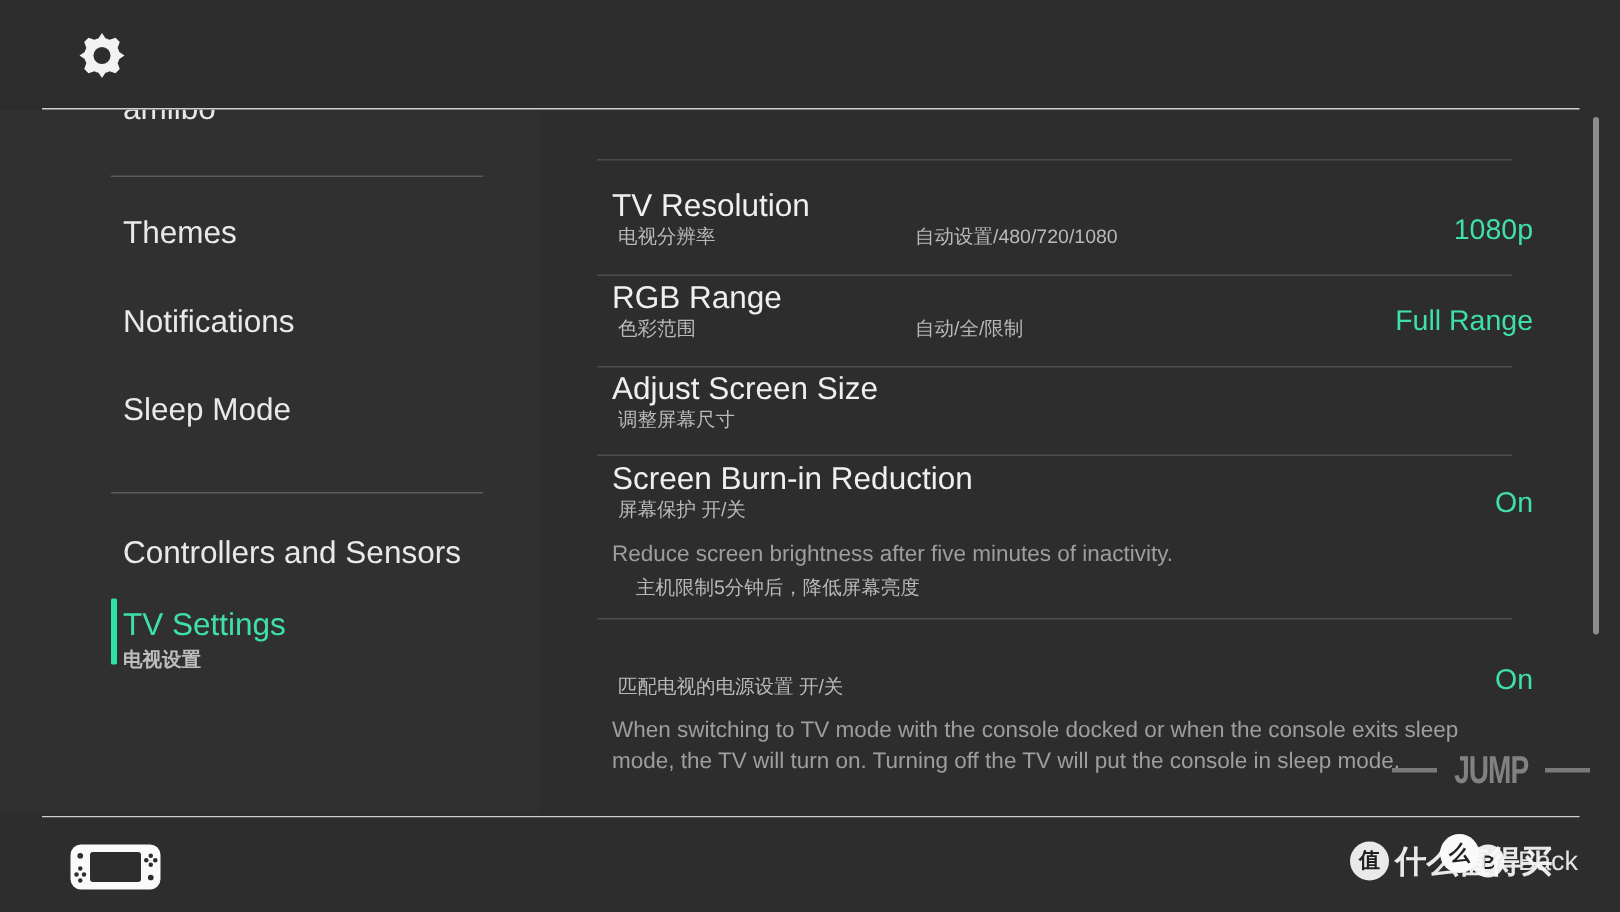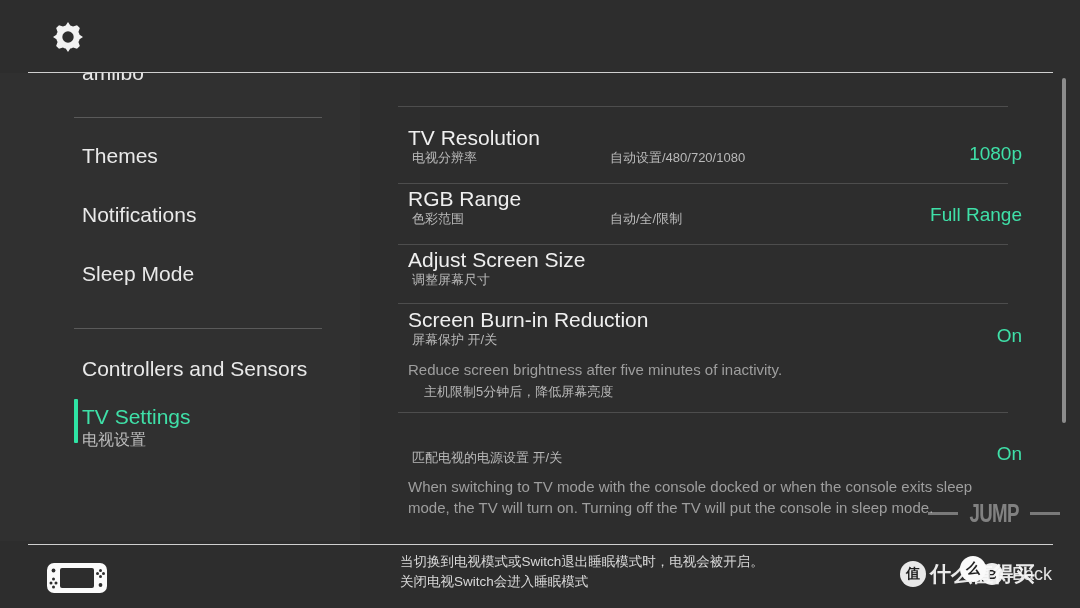--- a/index.html
+++ b/index.html
@@ -93,24 +93,25 @@
   }
   .side-label {
     color: #e9e9e9;
     font-size: 21px;
     font-weight: 400;
     line-height: 26px;
     white-space: nowrap;
   }
   .side-sub {
     color: #bdbdbd;
-    font-size: 16px;
+    font-size: 13px;
     line-height: 18px;
     margin-top: 1px;
     white-space: nowrap;
+    font-weight: bold;
   }
   .side-item.selected .side-label { color: #3fe0a8; }
   .side-accent {
     position: absolute;
     left: 74px;
     width: 4px; height: 44px;
     background: #2fe3a4;
     border-radius: 1px;
   }
 
@@ -451,24 +452,20 @@
     <circle cx="5" cy="21" r="1.5" fill="#2d2d2d"></circle>
     <circle cx="10" cy="21" r="1.5" fill="#2d2d2d"></circle>
     <circle cx="7.5" cy="25" r="1.5" fill="#2d2d2d"></circle>
     <circle cx="54.5" cy="8.5" r="1.5" fill="#2d2d2d"></circle>
     <circle cx="51.5" cy="11.5" r="1.5" fill="#2d2d2d"></circle>
     <circle cx="57.5" cy="11.5" r="1.5" fill="#2d2d2d"></circle>
     <circle cx="54.5" cy="14.5" r="1.5" fill="#2d2d2d"></circle>
     <circle cx="54.5" cy="23" r="1.9" fill="#2d2d2d"></circle>
   </svg>
 
-  <div id="footer-cn">
-    <div>当切换到电视模式或Switch退出睡眠模式时，电视会被开启。</div>
-    <div>关闭电视Switch会进入睡眠模式</div>
-  </div>
 
   <div id="back-control">
     <div id="b-button">B</div>
     <div id="back-label">Back</div>
   </div>
 
   <div id="smzdm-watermark">
     <div id="smzdm-mark">值</div>
     <div id="smzdm-text">什么值得买</div>
   </div>

